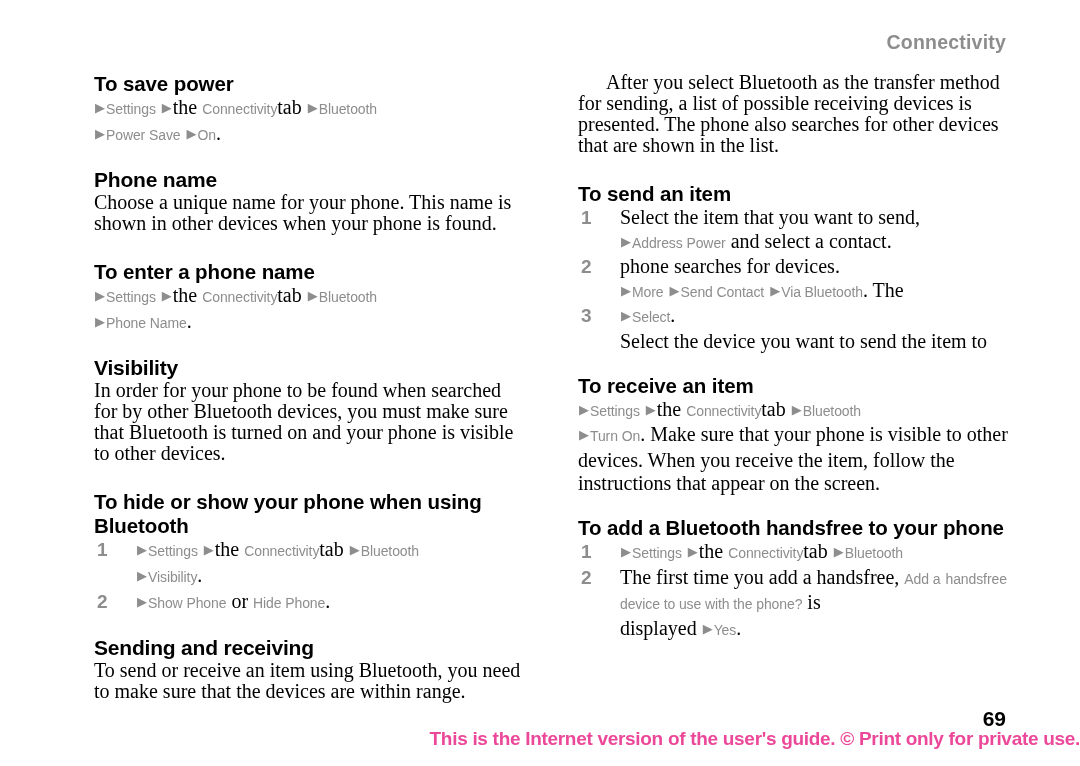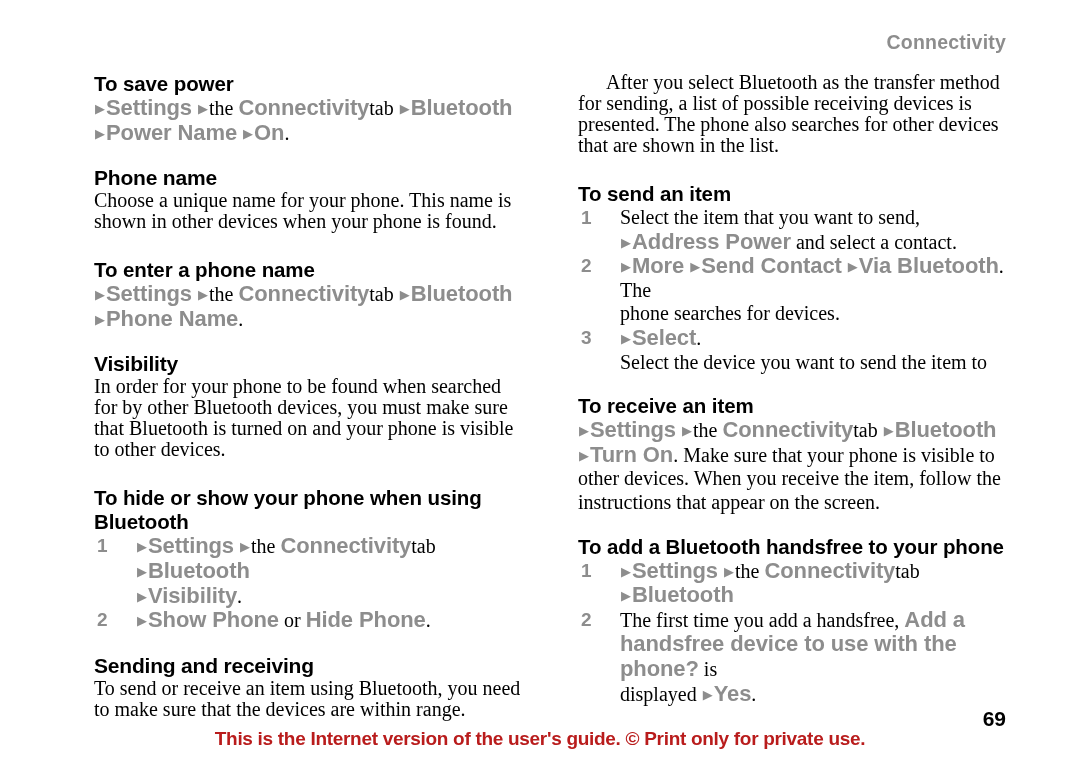--- a/index.html
+++ b/index.html
@@ -80,22 +80,22 @@
 
   
   .path {
     font-family: "Liberation Serif", "DejaVu Serif", serif;
     font-size: 20px;
     line-height: 23.6px;
     color: #000;
   }
   .ui {
     font-family: "Liberation Sans", "DejaVu Sans", sans-serif;
-    font-weight: bold;
-    font-size: 22px;
+    font-weight: normal;
+    font-size: 14px;
     color: #8d8d8d;
     letter-spacing: -0.1px;
   }
   .arrow {
     font-family: "DejaVu Sans", sans-serif;
     font-size: 13px;
     color: #8d8d8d;
     vertical-align: 2px;
     padding: 0 1px;
   }
@@ -127,26 +127,26 @@
   .sub { display: block; }
   .gap-md { height: 20px; }
   .gap-lg { height: 26px; }
 
   
   .footer-note {
     position: absolute;
     left: 0;
     top: 728px;
     width: 1080px;
-    text-align: center;
+    text-align: right;
     font-family: "Liberation Sans", "DejaVu Sans", sans-serif;
     font-weight: bold;
     font-size: 19px;
     letter-spacing: -0.3px;
-    color: #b91c1c;
+    color: #ec4899;
   }
   .page-number {
     position: absolute;
     right: 74px;
     top: 707px;
     font-family: "Liberation Sans", "DejaVu Sans", sans-serif;
     font-weight: bold;
     font-size: 21px;
     color: #000;
   }
@@ -162,21 +162,21 @@
 
     <h3 class="proc">To save power</h3>
     <div class="path">
       <div>
         <span class="arrow">▶</span><span class="ui">Settings</span>
         <span class="arrow">▶</span><span class="ser">the</span>
         <span class="ui">Connectivity</span><span class="ser">tab</span>
         <span class="arrow">▶</span><span class="ui">Bluetooth</span>
       </div>
       <div>
-        <span class="arrow">▶</span><span class="ui">Power Name</span>
+        <span class="arrow">▶</span><span class="ui">Power Save</span>
         <span class="arrow">▶</span><span class="ui">On</span><span class="ser">.</span>
       </div>
     </div>
 
     <div class="gap-md"></div>
 
     <h2 class="sect">Phone name</h2>
     <p class="body">Choose a unique name for your phone. This name is shown in other devices when your phone is found.</p>
 
     <div class="gap-lg"></div>
@@ -242,26 +242,26 @@
       <li>
         <span class="num">1</span>
         <span class="sub">Select the item that you want to send,</span>
         <span class="sub">
           <span class="arrow">▶</span><span class="ui">Address Power</span>
           <span class="ser">and select a contact.</span>
         </span>
       </li>
       <li>
         <span class="num">2</span>
+        <span class="sub">phone searches for devices.</span>
         <span class="sub">
           <span class="arrow">▶</span><span class="ui">More</span>
           <span class="arrow">▶</span><span class="ui">Send Contact</span>
           <span class="arrow">▶</span><span class="ui">Via Bluetooth</span><span class="ser">. The</span>
         </span>
-        <span class="sub">phone searches for devices.</span>
       </li>
       <li>
         <span class="num">3</span>
         <span class="sub">
           <span class="arrow">▶</span><span class="ui">Select</span><span class="ser">.</span>
         </span>
         <span class="sub">Select the device you want to send the item to</span>
       </li>
     </ol>
 

